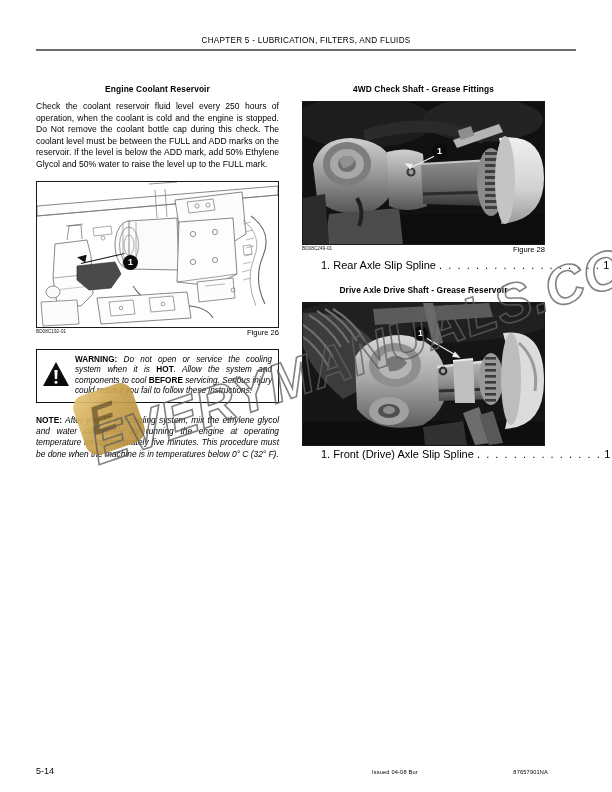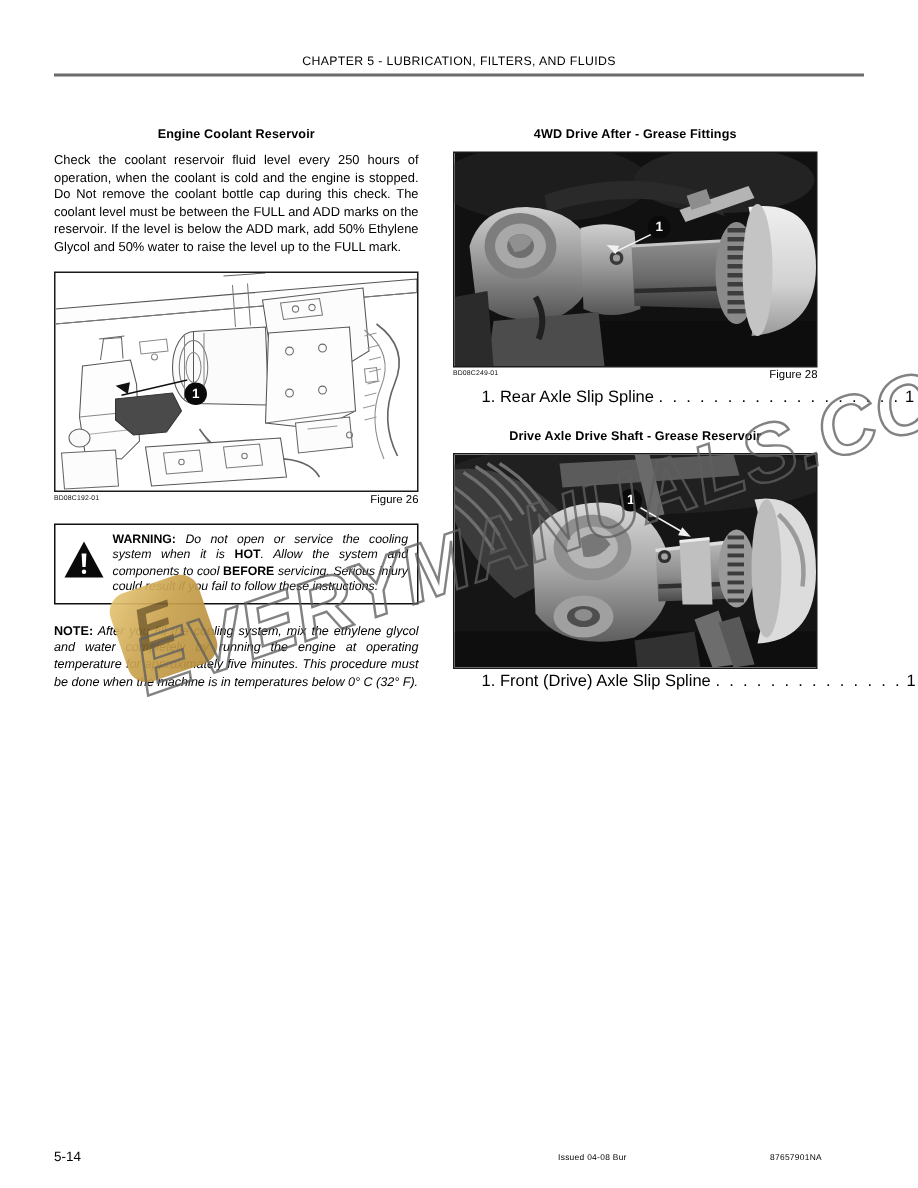--- a/index.html
+++ b/index.html
@@ -317,21 +317,21 @@
       </div>
     </div>
 
     <p class="note-par">
       <b>NOTE:</b><span> After you fill the cooling system, mix the ethylene glycol and water completely by running the engine at operating temperature for approximately five minutes. This procedure must be done when the machine is in temperatures below 0° C (32° F).</span>
     </p>
   </div>
 
   <div class="col-right">
 
-    <div class="sec-head">4WD Drive After - Grease Fittings</div>
+    <div class="sec-head">4WD Check Shaft - Grease Fittings</div>
 
     <div class="figure" style="margin-top:6px;">
       <div class="fig-frame" style="height:142px;">
         <svg class="art" viewBox="0 0 241 142" preserveAspectRatio="none">
           <defs>
             <linearGradient id="g28a" x1="0" y1="0" x2="0" y2="1">
               <stop offset="0%" stop-color="#8e8e8e"></stop>
                 <stop offset="55%" stop-color="#6a6a6a"></stop>
                 <stop offset="100%" stop-color="#3a3a3a"></stop>
             </linearGradient>

